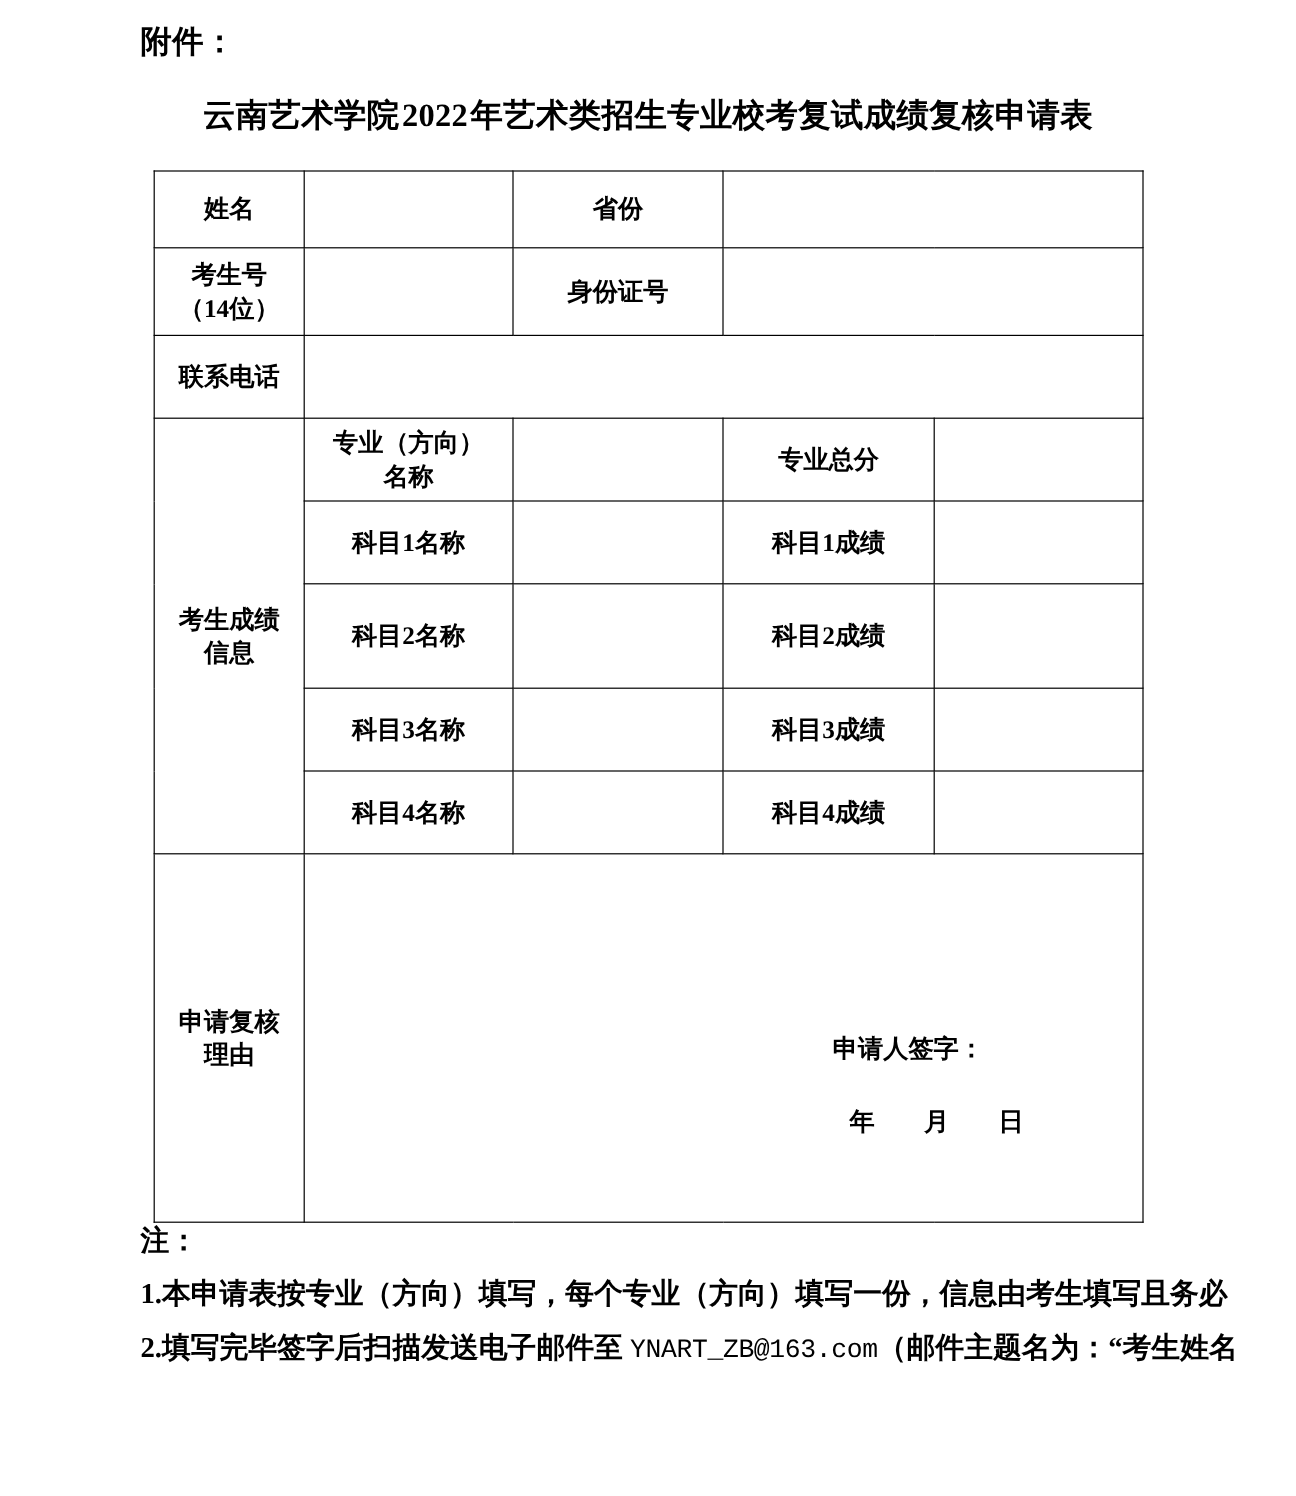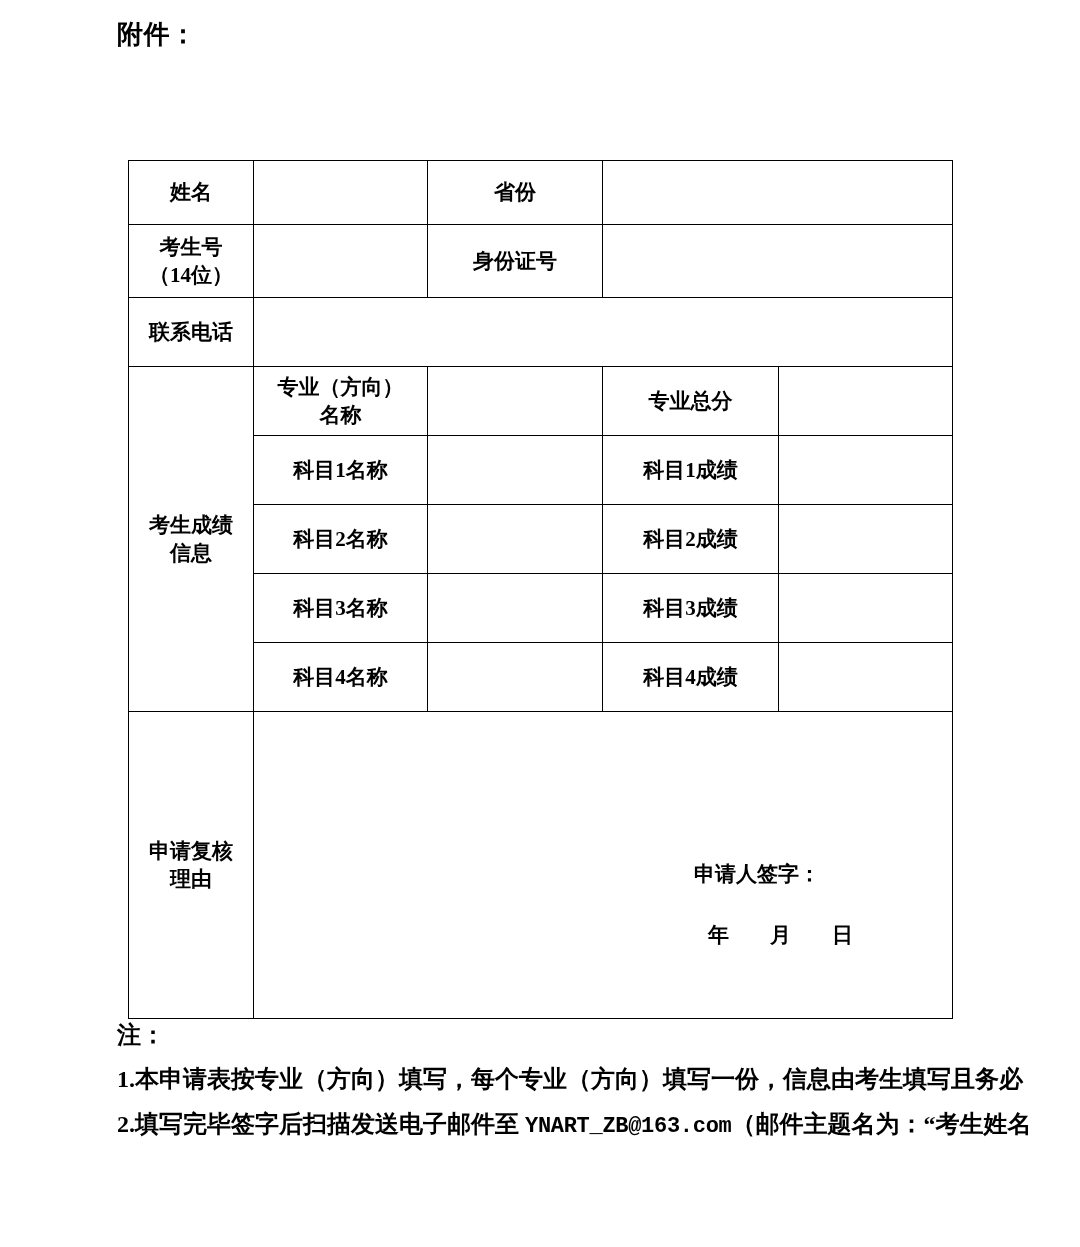--- a/index.html
+++ b/index.html
@@ -50,21 +50,21 @@
   .doc-title .yr {
     font-family: "Liberation Serif", "DejaVu Serif", serif;
     font-weight: bold;
     padding: 0 2px;
   }
 
   
   .form-table {
     position: absolute;
     left: 128px;
-    top: 160px;
+    top: 142px;
     width: 824px;
     height: 858px;
     border-collapse: collapse;
     table-layout: fixed;
   }
   .form-table td {
     border: 1.6px solid #000000;
     padding: 0;
     vertical-align: middle;
     text-align: center;
@@ -120,32 +120,35 @@
     line-height: 1.85;
   }
   .notes .note-line {
     white-space: nowrap;
   }
   .note-idx {
     font-family: "Liberation Serif", "DejaVu Serif", serif;
   }
   .email {
     font-family: "Liberation Mono", "DejaVu Sans Mono", monospace;
-    font-weight: bold;
+    font-weight: normal;
     font-size: 22px;
     letter-spacing: -0.3px;
   }
 </style>
 </head>
 <body>
 
 <div class="page">
 
   <div class="attachment-label">附件：</div>
 
+  <div class="doc-title">
+    <span>云南艺术学院</span><span class="yr">2022</span><span>年艺术类招生专业校考复试成绩复核申请表</span>
+  </div>
 
   <table class="form-table">
     <colgroup>
       <col style="width:125px">
       <col style="width:174px">
       <col style="width:175px">
       <col style="width:176px">
       <col style="width:174px">
     </colgroup>
     <tbody>
@@ -186,21 +189,21 @@
         <td class="blank"></td>
       </tr>
 
       <tr style="height:69px">
         <td>科目1名称</td>
         <td class="blank"></td>
         <td>科目1成绩</td>
         <td class="blank"></td>
       </tr>
 
-      <tr style="height:69px">
+      <tr style="height:87px">
         <td>科目2名称</td>
         <td class="blank"></td>
         <td>科目2成绩</td>
         <td class="blank"></td>
       </tr>
 
       <tr style="height:69px">
         <td>科目3名称</td>
         <td class="blank"></td>
         <td>科目3成绩</td>

